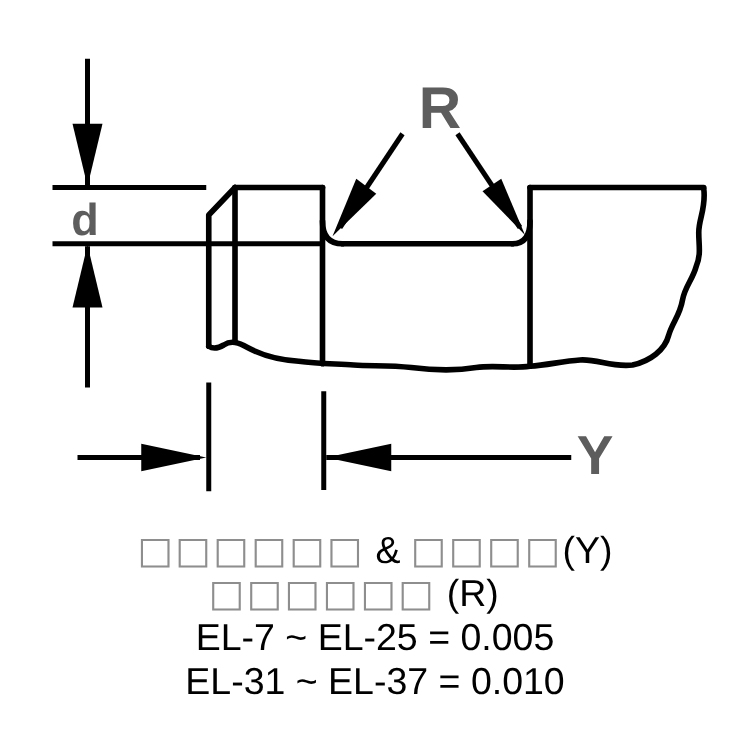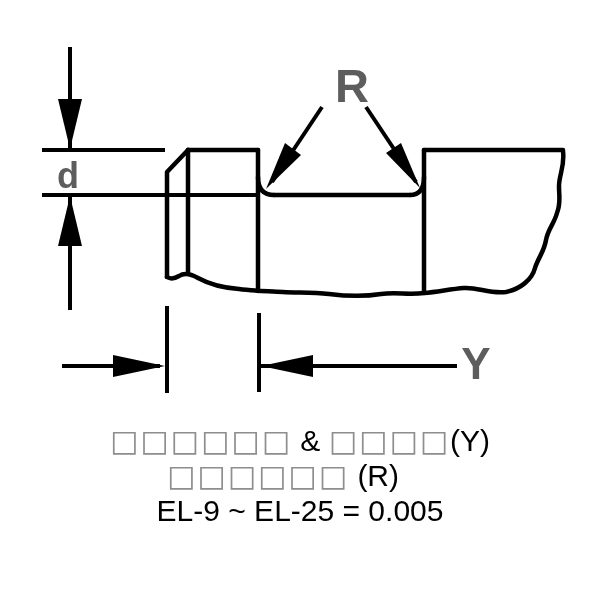--- a/index.html
+++ b/index.html
@@ -97,16 +97,17 @@
       <polygon class="arrowhead" points="165,366 113,355 113,377"></polygon>
       <path class="dimline" d="M261,366 H457"></path>
       <polygon class="arrowhead" points="261,366 313,355 313,377"></polygon>
       <text class="dim-label" x="476" y="379" font-size="44" text-anchor="middle" fill="#5d5d5d">Y</text>
     </g>
   </svg>
 
   <div id="notes">
     <div class="note-line"><span class="tofu">□□□□□□</span><span class="note-black"> &amp; </span><span class="tofu">□□□□</span><span class="note-black">(Y)</span></div>
     <div class="note-line note-line-2"><span class="tofu">□□□□□□</span><span class="note-black"> (R)</span></div>
-    <div class="note-line note-black">EL-9 ~ EL-25 = 0.005</div>
+    <div class="note-line note-black">EL-7 ~ EL-25 = 0.005</div>
+    <div class="note-line note-black">EL-31 ~ EL-37 = 0.010</div>
   </div>
 
 </div>
 
 </body></html>

